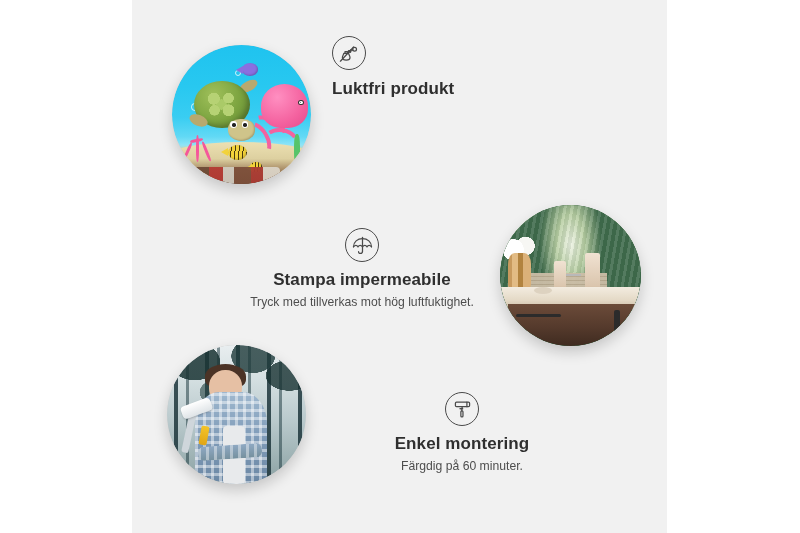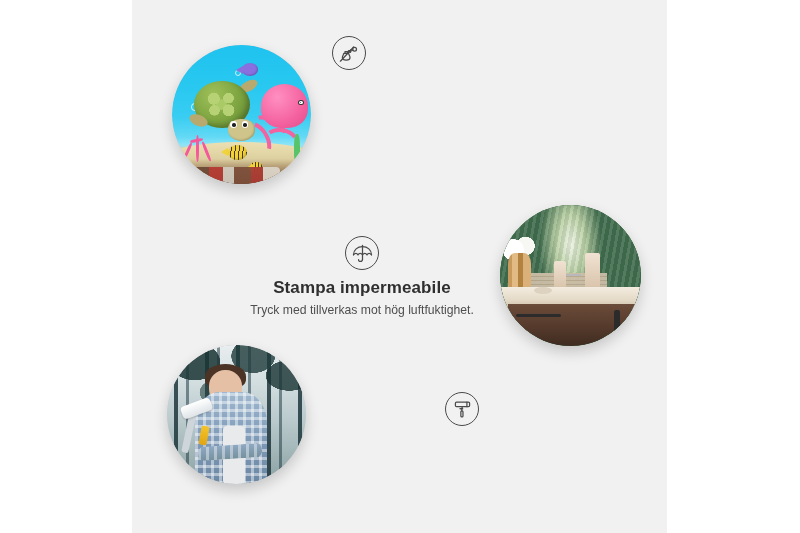--- a/index.html
+++ b/index.html
@@ -319,21 +319,21 @@
   
   #feature-odourless {
     left: 200px; top: 36px; width: 300px;
     text-align: left;
   }
   #feature-odourless .icon-circle { margin-bottom: 8px; }
   #feature-odourless .feat-title { margin-bottom: 5px; }
 
   
   #feature-waterproof {
-    left: 60px; top: 236px; width: 340px;
+    left: 60px; top: 228px; width: 340px;
     text-align: center;
   }
   #feature-waterproof .icon-circle { margin: 0 auto 7px; }
   #feature-waterproof .feat-title { margin-bottom: 3px; }
 
   
   #feature-easy {
     left: 180px; top: 392px; width: 300px;
     text-align: center;
   }
@@ -423,20 +423,21 @@
           <path d="M13.5 11.0v-2.0"></path>
           <path d="M13.5 9.0h2.6"></path>
 
           <circle cx="17.6" cy="8.2" r="1.9"></circle>
 
           <path d="M11.6 10.6h2.2v-1.1h-2.2z"></path>
 
           <line x1="3.4" y1="20.2" x2="16.6" y2="6.0"></line>
         </svg>
       </div>
+      <p class="feat-title">Luktfri produkt</p>
     </div>
 
     <div class="feature" id="feature-waterproof">
       <div class="icon-circle">
         <svg width="23" height="23" viewBox="0 0 24 24" fill="none" stroke="#4a4a4a" stroke-width="1.3" stroke-linecap="round" stroke-linejoin="round">
 
           <path d="M2.6 13.4c0-5.2 4.2-8.6 9.4-8.6s9.4 3.4 9.4 8.6"></path>
           <path d="M2.6 13.4c1.6-2.0 3.5-2.0 4.7 0 1.2-2.0 3.3-2.0 4.7 0 1.4-2.0 3.5-2.0 4.7 0 1.2-2.0 3.1-2.0 4.7 0"></path>
 
           <line x1="12" y1="4.3" x2="12" y2="18.0"></line>
@@ -459,16 +460,18 @@
           <line x1="16.6" y1="4.4" x2="16.6" y2="9.0"></line>
 
           <path d="M11.6 9.0v2.1h-2.0"></path>
           <path d="M9.6 11.1h2.6"></path>
 
           <line x1="11.3" y1="11.1" x2="11.3" y2="13.4"></line>
 
           <rect x="10.3" y="13.4" width="2.2" height="6.4" rx="1.0"></rect>
         </svg>
       </div>
+      <p class="feat-title">Enkel montering</p>
+      <p class="feat-body">Färgdig på 60 minuter.</p>
     </div>
 
   </div>
 </div>
 
 </body></html>

